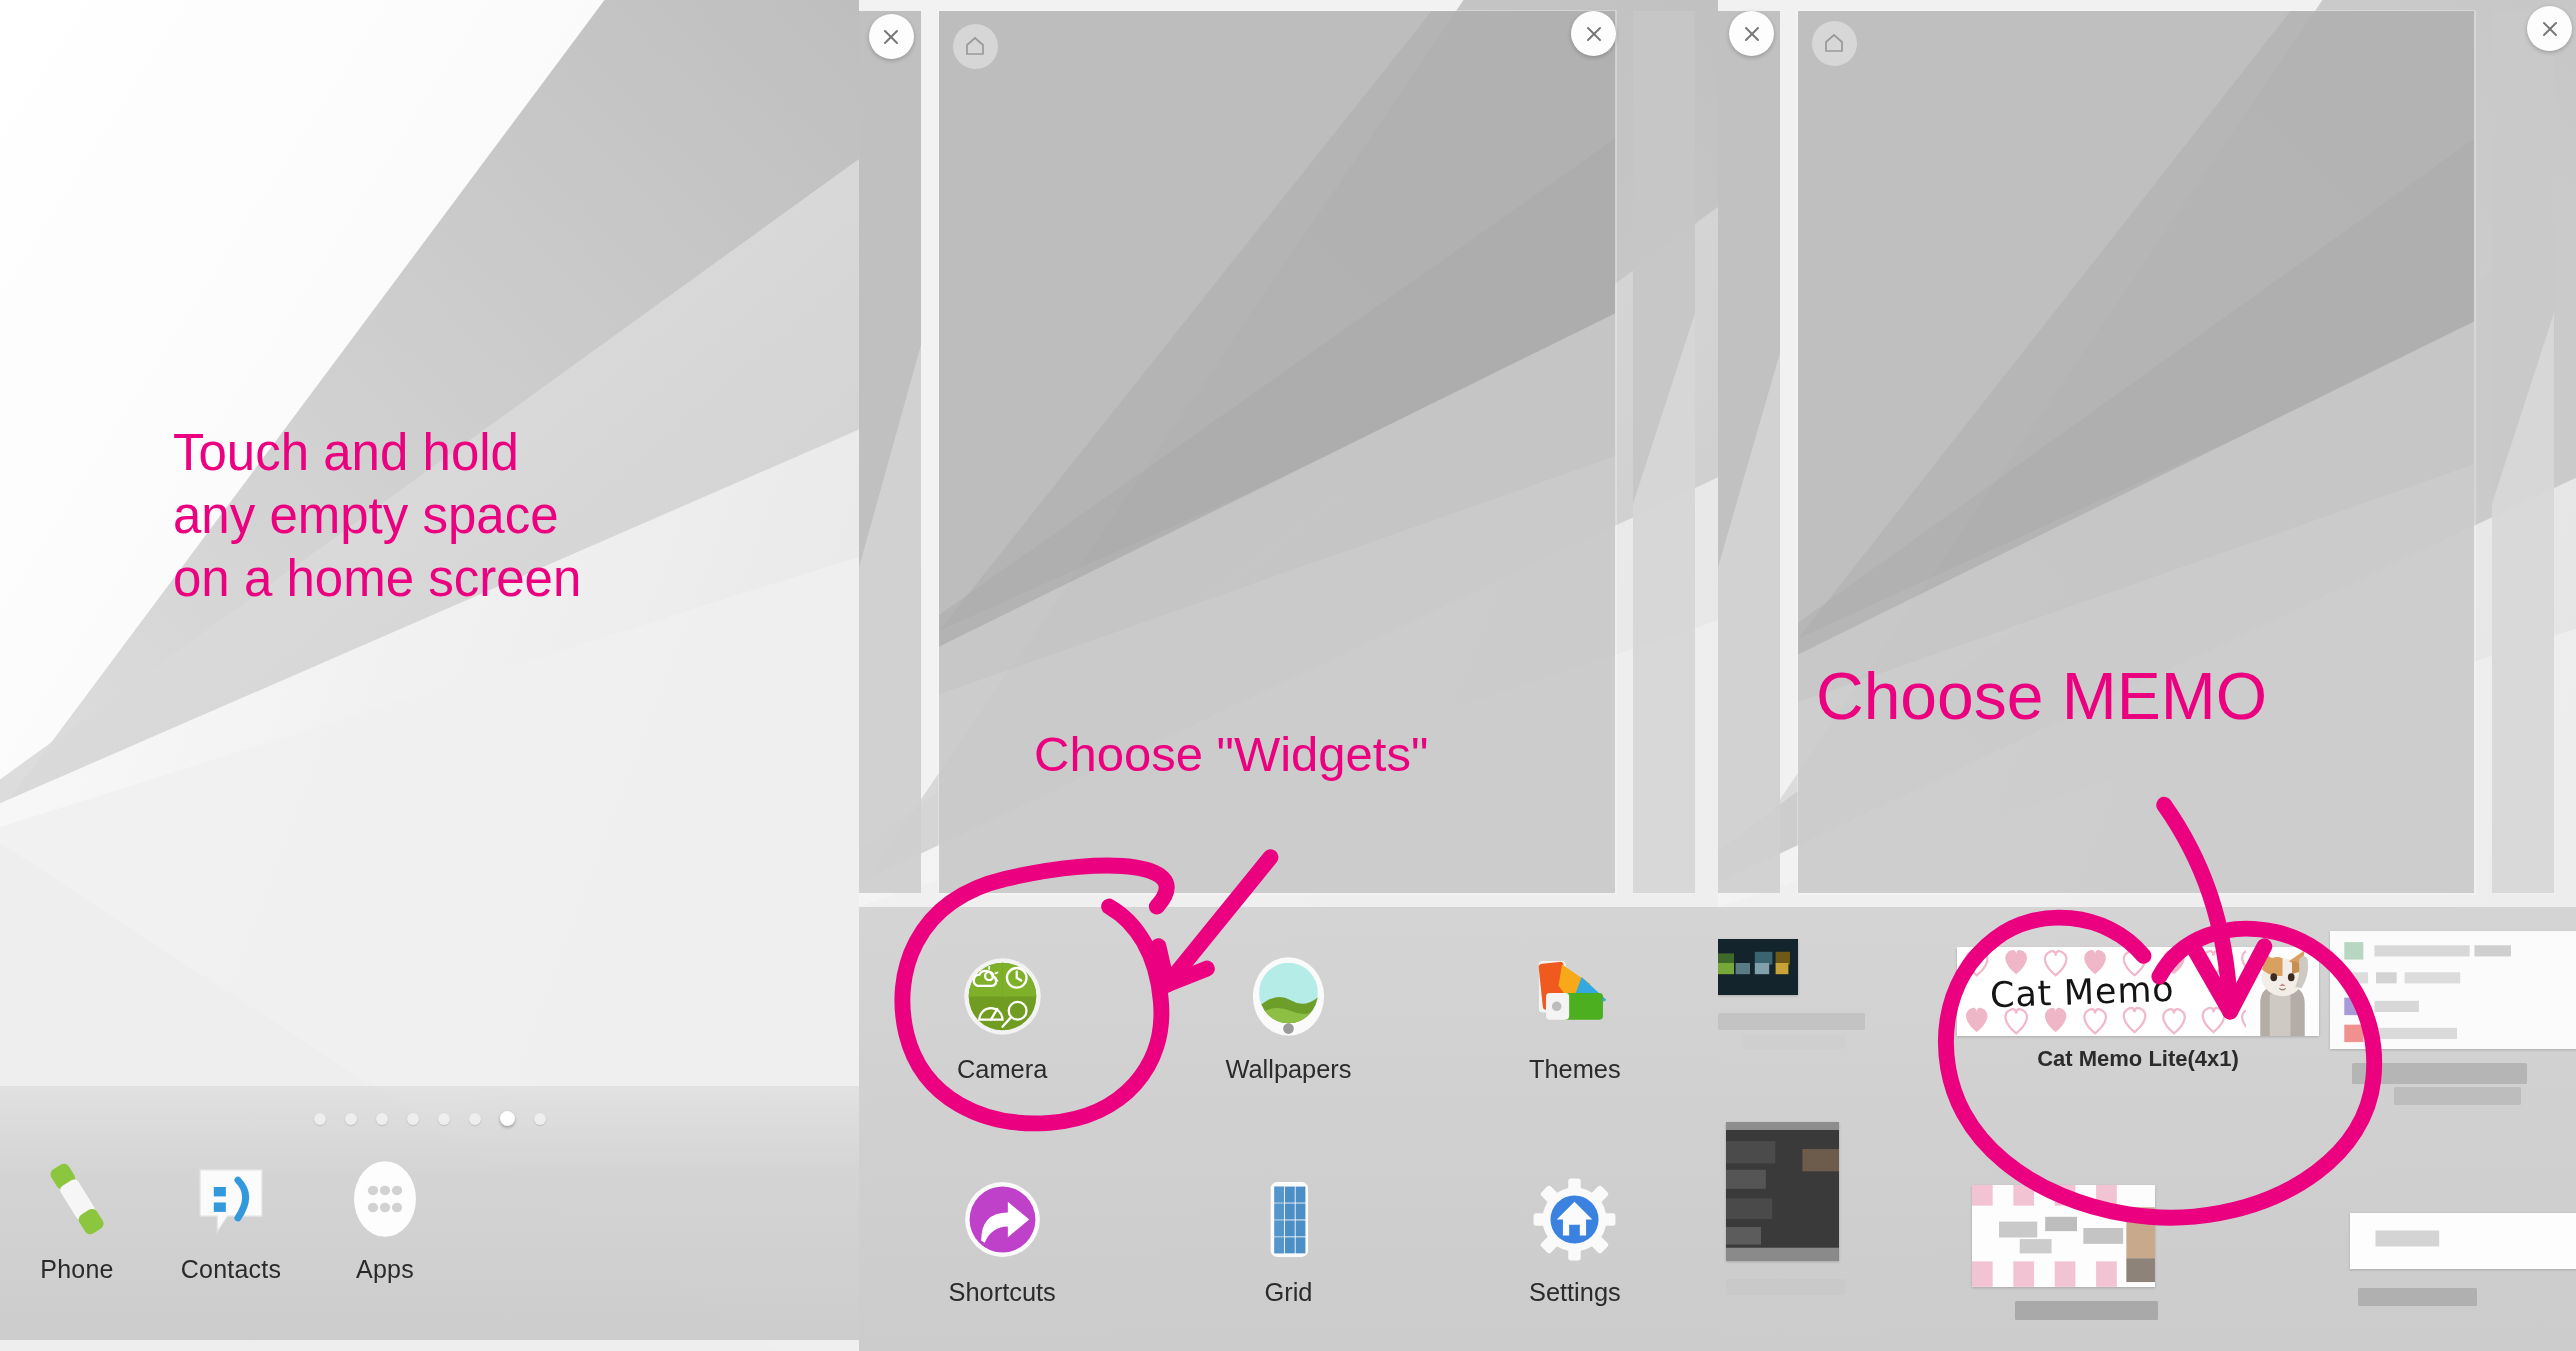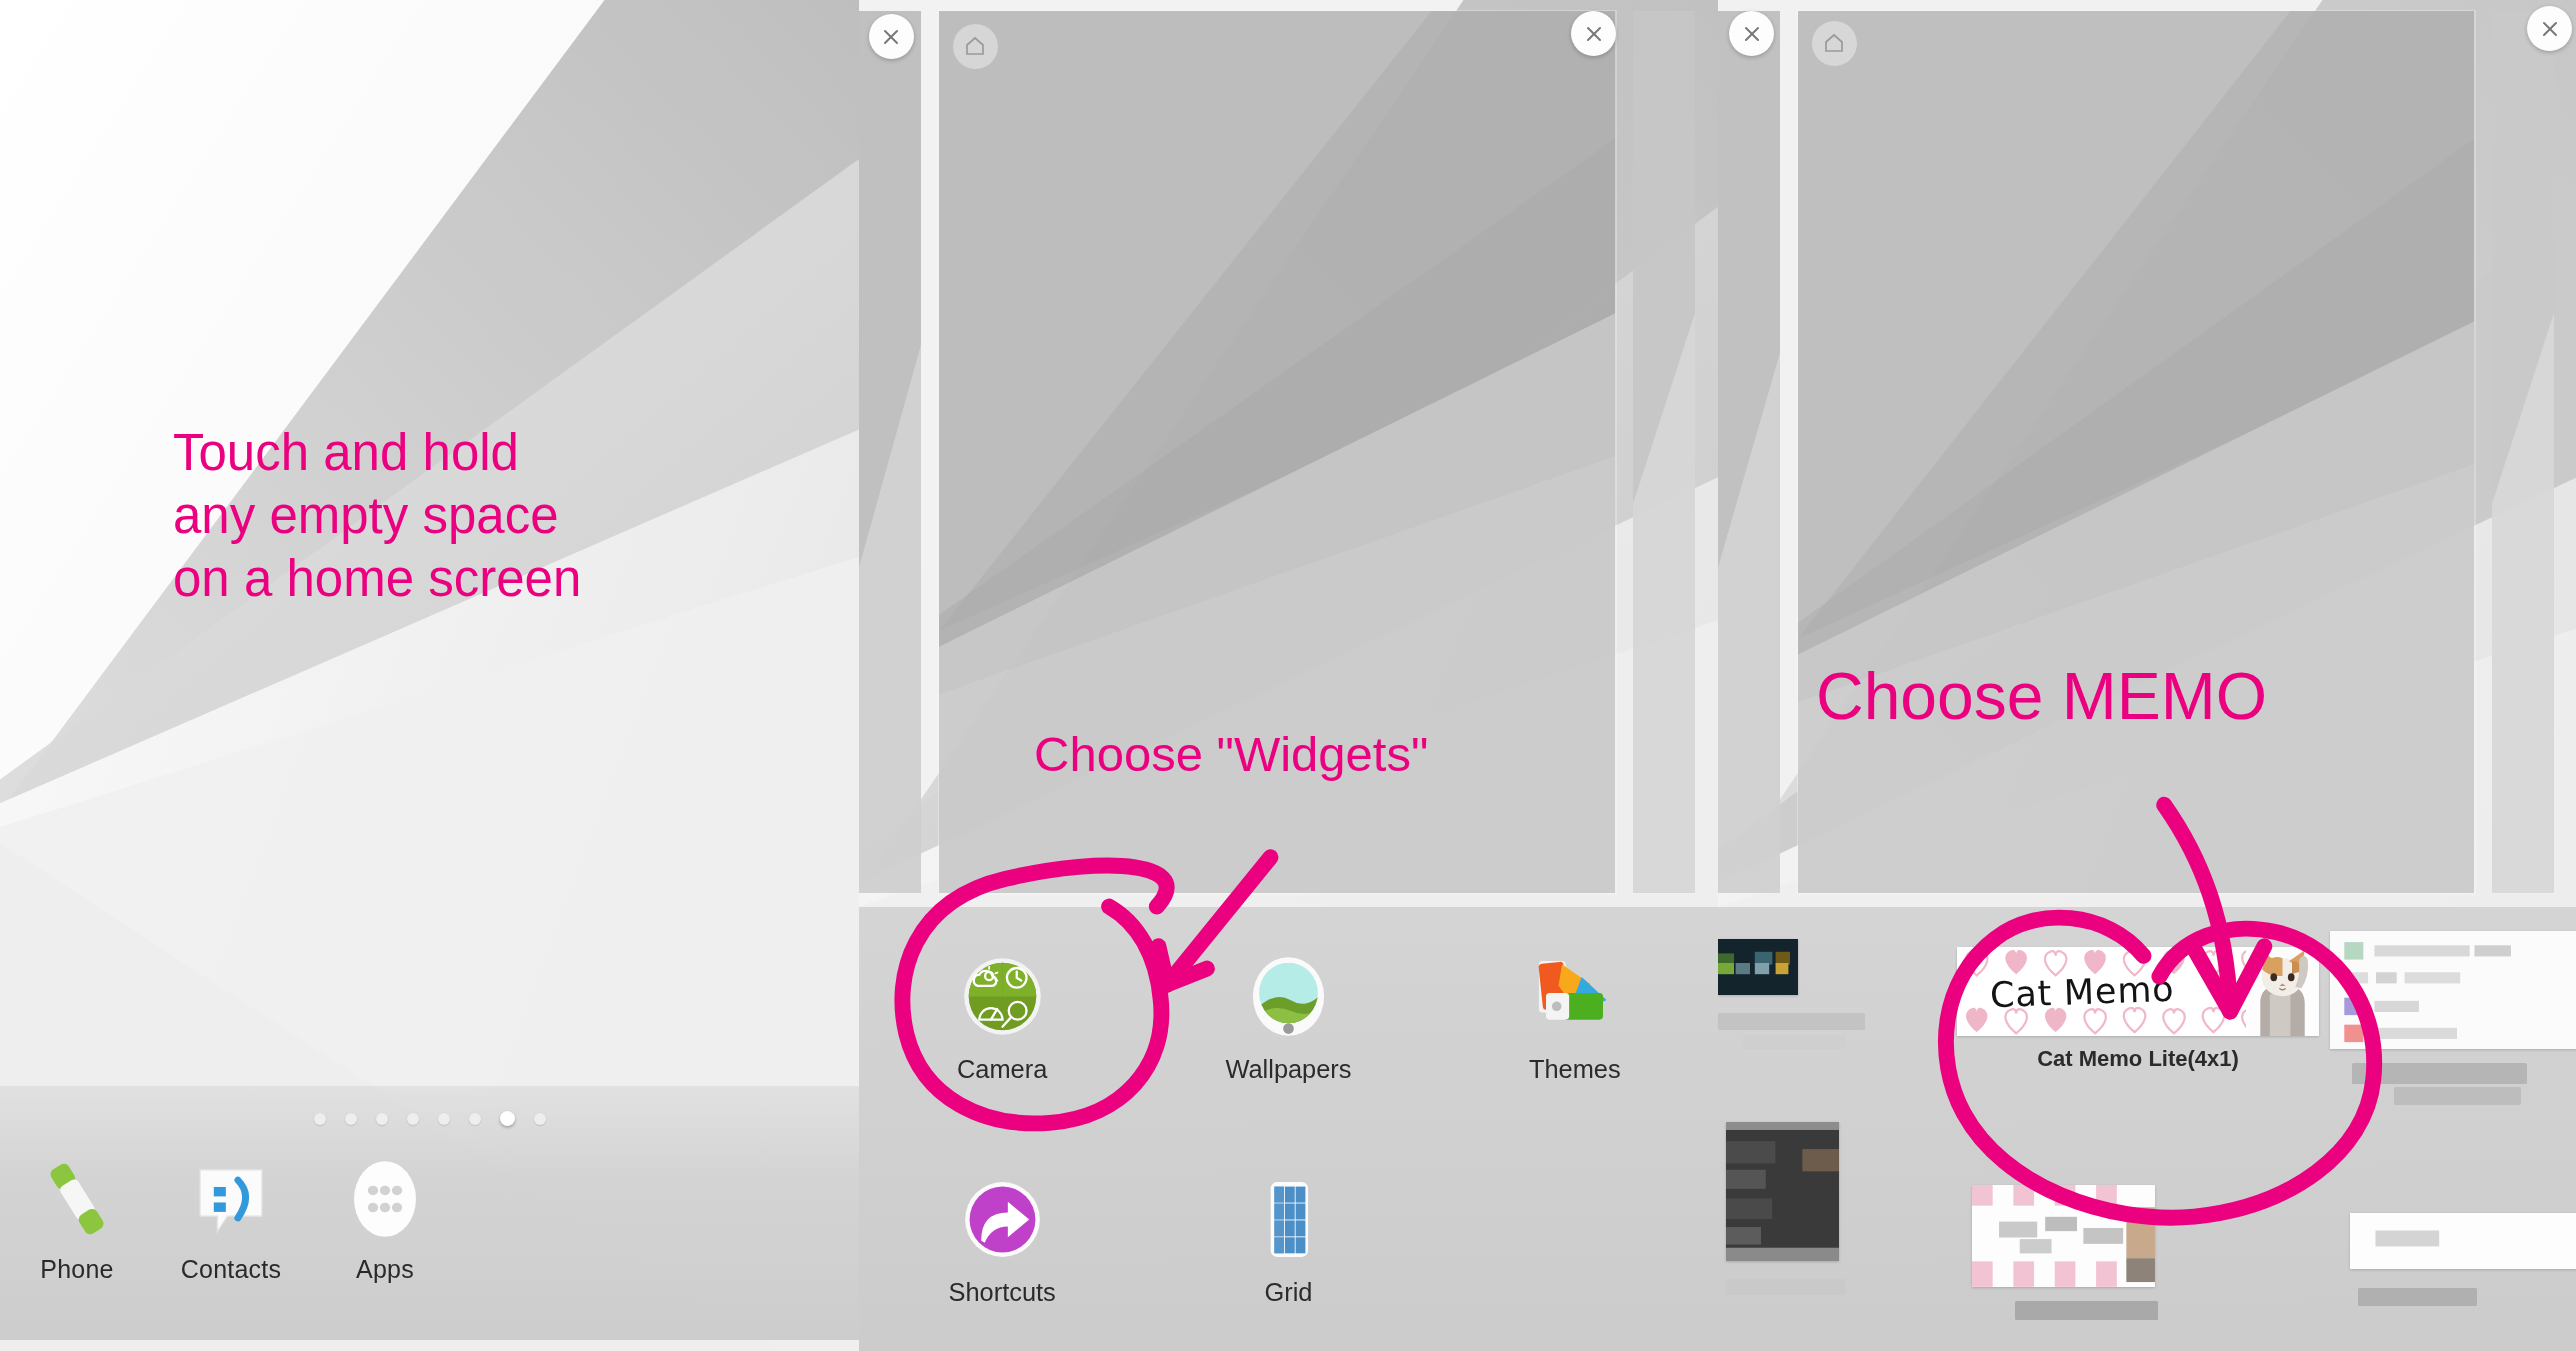--- a/index.html
+++ b/index.html
@@ -365,20 +365,42 @@
                   <rect x="34" y="13" width="11" height="18"></rect>
                     <rect x="34" y="32" width="11" height="18"></rect>
                   <rect x="34" y="51" width="11" height="18"></rect>
                     <rect x="34" y="70" width="11" height="18"></rect>
                 </g>
               </svg>
             </div>
             <div class="sheet-label">Grid</div>
           </div>
 
+          <div class="sheet-item">
+            <div class="sheet-ico">
+              <svg viewBox="0 0 100 100">
+                <g fill="#fafafa">
+                  <circle cx="50" cy="50" r="36"></circle>
+                  <g>
+                    <rect x="43" y="4" width="14" height="16" rx="3"></rect>
+                    <rect x="43" y="80" width="14" height="16" rx="3"></rect>
+                    <rect x="4" y="43" width="16" height="14" rx="3"></rect>
+                    <rect x="80" y="43" width="16" height="14" rx="3"></rect>
+                    <rect x="14" y="14" width="15" height="15" rx="3" transform="rotate(45 21.5 21.5)"></rect>
+                    <rect x="71" y="14" width="15" height="15" rx="3" transform="rotate(45 78.5 21.5)"></rect>
+                    <rect x="14" y="71" width="15" height="15" rx="3" transform="rotate(45 21.5 78.5)"></rect>
+                    <rect x="71" y="71" width="15" height="15" rx="3" transform="rotate(45 78.5 78.5)"></rect>
+                  </g>
+                </g>
+                <circle cx="50" cy="50" r="27" fill="#3b82e0"></circle>
+                <path d="M50 30 L70 50 H63 V68 H56 V56 H44 V68 H37 V50 H30 Z" fill="#fbfbfb"></path>
+              </svg>
+            </div>
+            <div class="sheet-label">Settings</div>
+          </div>
 
         </div>
       </div>
     </div>
   </div>
 
   <div class="panel panel-3">
     <div class="wall">
       <svg viewBox="0 0 1080 1700" preserveAspectRatio="none">
         <defs>

